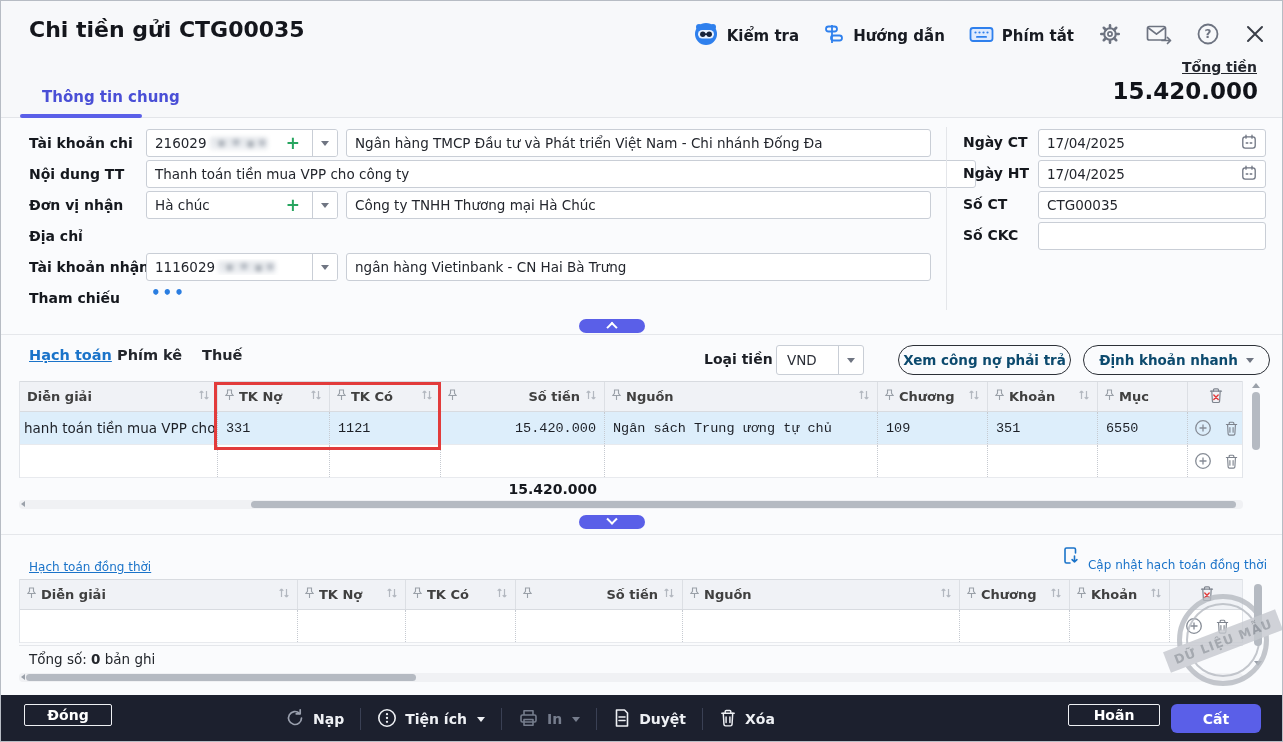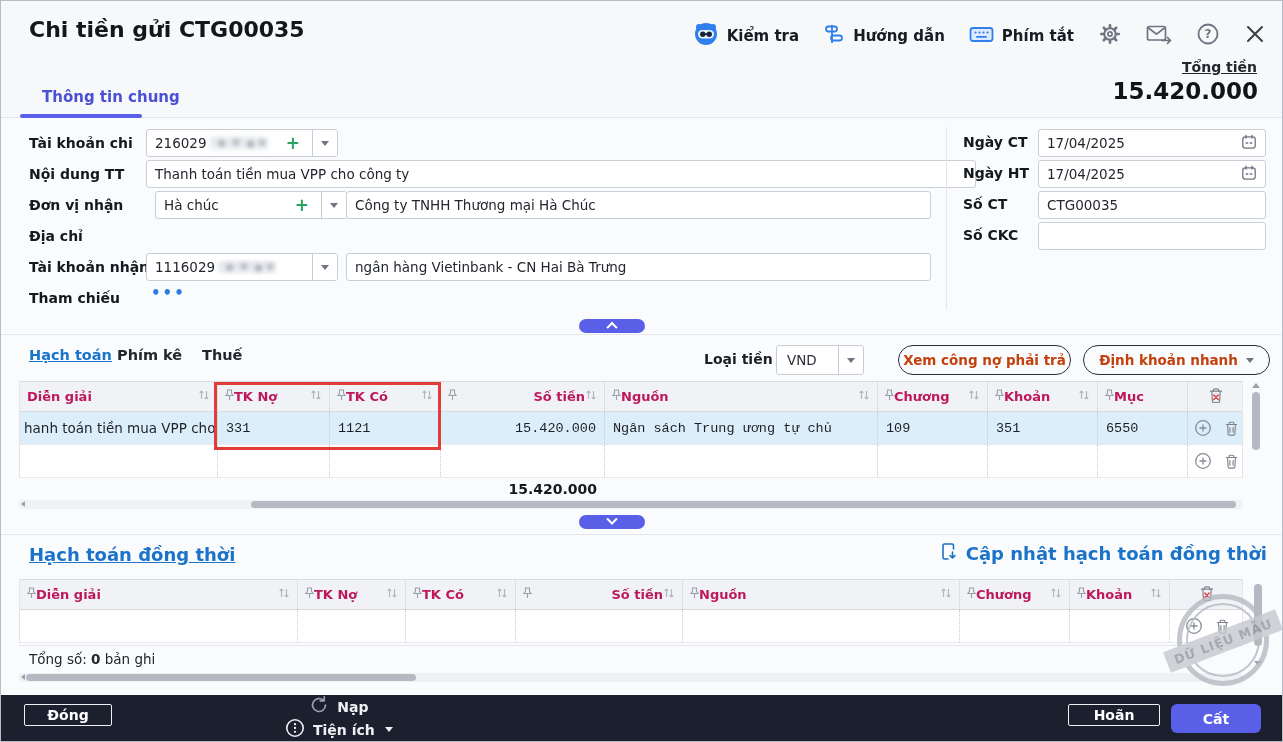--- a/index.html
+++ b/index.html
@@ -53,26 +53,26 @@
 
   
   .dtab { position:absolute; top:346px; font-size:14.5px; font-weight:600; color:#23262c; cursor:pointer; white-space:nowrap; }
   .dtab.active { color:#1a73c9; text-decoration:underline; font-weight:700; }
   .cur-label { position:absolute; left:703px; top:350px; font-size:14px; font-weight:700; }
   .select { position:absolute; left:775px; top:344px; width:88px; height:30px; background:#fff;
             border:1px solid #c9ced6; border-radius:3px; display:flex; align-items:center; cursor:pointer; }
   .select .val { flex:1; padding:0 10px; font-size:13.5px; color:#2b2f38; }
   .pill-btn { position:absolute; top:344px; height:30px; border:1.5px solid #2c3037; border-radius:15px;
               background:transparent; display:flex; align-items:center; justify-content:center; gap:8px;
-              font-size:13.5px; font-weight:700; color:#c2410c; cursor:pointer; white-space:nowrap; }
+              font-size:13.5px; font-weight:700; color:#0c4a6e; cursor:pointer; white-space:nowrap; }
 
   
   .grid { position:absolute; left:18px; width:1224px; background:#fff; border-left:1px solid #e2e5ea; border-right:1px solid #e2e5ea; }
   .t-head { display:flex; height:31px; background:#f0f2f6; border-top:1px solid #d8dbe0; border-bottom:1px solid #d8dbe0; }
-  .th { display:flex; align-items:center; padding:0 7px; font-size:13px; font-weight:700; color:#be185d;
+  .th { display:flex; align-items:center; gap:5px; padding:0 7px; font-size:13px; font-weight:700; color:#404040;
         white-space:nowrap; overflow:hidden; flex:none; }
   .th + .th { border-left:1px solid #dcdfe4; }
   .t-row { display:flex; height:33px; background:#fff; border-bottom:1px solid #e8eaee; }
   .t-row.sel { background:#ddeefb; }
   .td { display:flex; align-items:center; padding:0 8px; font-size:13.5px; color:#1d2027; white-space:nowrap;
         overflow:hidden; flex:none; }
   .td + .td { border-left:1px dotted #c6cad1;font-family:Liberation Mono, monospace; }
   .td.num { justify-content:flex-end; }
   .td.icons { justify-content:center; gap:12px; }
   .mlauto { margin-left:auto; }
@@ -90,41 +90,41 @@
   .vthumb { position:absolute; left:1px; width:8px; background:#b5bac2; border-radius:4px; cursor:pointer; }
   .varrow-up { position:absolute; left:1px; top:0; width:0; height:0; border-left:4px solid transparent;
                border-right:4px solid transparent; border-bottom:5px solid #9ba1aa; }
   .varrow-down { position:absolute; left:1px; bottom:0; width:0; height:0; border-left:4px solid transparent;
                border-right:4px solid transparent; border-top:5px solid #9ba1aa; }
 
   .redbox { position:absolute; left:213px; top:381px; width:227px; height:68px; border:3px solid #e23b3b;
             z-index:5; pointer-events:none; }
 
   
-  .link-ul { font-size:18px; font-weight:700; color:#1a73c9; text-decoration:underline; cursor:pointer; white-space:nowrap; }
+  .link-ul { font-size:12px; font-weight:400; color:#1a73c9; text-decoration:underline; cursor:pointer; white-space:nowrap;margin-top:16px; }
   .update-link { position:absolute; right:15px; top:541px; display:flex; align-items:center; gap:8px; cursor:pointer; }
   .summary { position:absolute; left:28px; top:650px; font-size:13.5px; color:#23262c; }
   .summary b { font-weight:800; }
 
   
   .stamp { position:absolute; left:1176px; top:593px; width:92px; height:92px; opacity:.8; z-index:4; pointer-events:none; }
   .stamp .c1 { position:absolute; inset:0; border:5px solid #b6bac1; border-radius:50%; }
   .stamp .c2 { position:absolute; inset:9px; border:2px solid #b6bac1; border-radius:50%; }
   .stamp .band { position:absolute; left:-14px; top:36px; width:120px; height:22px; background:#c6c9cf;
                  transform:rotate(-21deg); display:flex; align-items:center; justify-content:center;
                  font-size:12.5px; font-weight:800; color:#90959d; letter-spacing:1px; white-space:nowrap; }
 
   
   .footer { position:absolute; left:0; top:694px; width:100%; height:48px; background:#1c202e; }
   .btn-outline { position:absolute; top:9px; height:22px; border:1.5px solid #eef0f4; border-radius:2px;
                  background:transparent; color:#fff; font-size:14px; font-weight:700;
                  display:flex; align-items:center; justify-content:center; cursor:pointer; }
   .btn-fill { position:absolute; top:9px; height:29px; border-radius:6px; background:#5a5fe8; color:#fff;
               font-size:14px; font-weight:700; display:flex; align-items:center; justify-content:center; cursor:pointer; }
-  .fgroup { position:absolute; left:268px; top:0; height:48px; display:flex; align-items:center;flex-direction:column; }
+  .fgroup { position:absolute; left:268px; top:0; height:48px; display:flex; align-items:center; }
   .fact { display:flex; align-items:center; gap:8px; padding:0 16px; font-size:14px; font-weight:700;
           color:#eef0f4; cursor:pointer; white-space:nowrap; }
   .fact.dim, .fact.dim .fcaret { color:#767d8d; }
   .fsep { width:1px; height:22px; background:#3a4054; }
   .fcaret { width:0; height:0; border-left:4.5px solid transparent; border-right:4.5px solid transparent;
             border-top:5px solid #eef0f4; margin-left:2px; }
   .fcaret.dimc { border-top-color:#767d8d; }
 </style>
 </head>
 <body>
@@ -210,28 +210,31 @@
   <div class="inp combo abs" style="left:145px; top:128px; width:192px">
     <span class="val">
         <span>216029</span>
         <span class="blur-blob"></span>
         <span class="mlauto plus">+</span>
       </span>
     <span class="ddbox">
         <span class="caret"></span>
       </span>
   </div>
+  <div class="inp abs" style="left:345px; top:128px; width:585px">
+    <span>Ngân hàng TMCP Đầu tư và Phát triển Việt Nam - Chi nhánh Đống Đa</span>
+  </div>
 
   <div class="flabel" style="top:159px">Nội dung TT</div>
   <div class="inp abs" style="left:145px; top:159px; width:830px">
     <span>Thanh toán tiền mua VPP cho công ty</span>
   </div>
 
   <div class="flabel" style="top:190px">Đơn vị nhận</div>
-  <div class="inp combo abs" style="left:154px; top:190px; width:192px">
+  <div class="inp combo abs" style="left:145px; top:190px; width:192px">
     <span class="val">
         <span>Hà chúc</span>
         <span class="mlauto plus">+</span>
       </span>
     <span class="ddbox">
         <span class="caret"></span>
       </span>
   </div>
   <div class="inp abs" style="left:345px; top:190px; width:585px">
     <span>Công ty TNHH Thương mại Hà Chúc</span>

